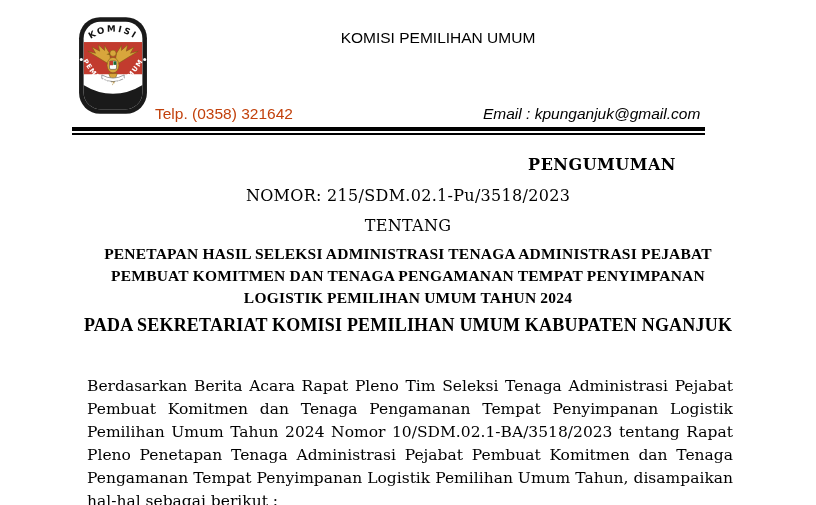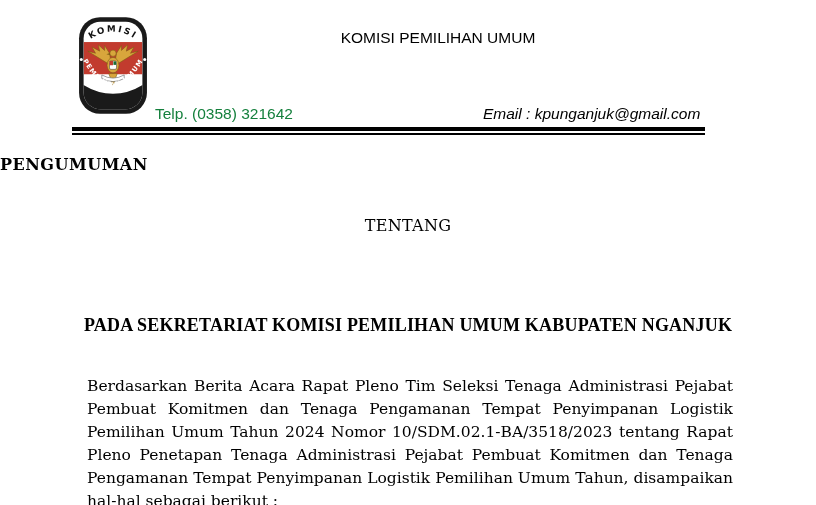--- a/index.html
+++ b/index.html
@@ -28,21 +28,21 @@
     font-family: "Liberation Sans", sans-serif;
     font-size: 15.5px;
     line-height: 22px;
     color: #000;
     margin-left: 30px;
   }
   .contact-phone {
     position: absolute;
     left: 155px; top: 105px;
     font-size: 15.5px;
-    color: #15803d;
+    color: #c2410c;
   }
   .contact-email {
     position: absolute;
     left: 483px; top: 105px;
     font-size: 15.5px;
     color: #000;
     font-style: italic;
   }
   .head-rule {
     position: absolute;
@@ -51,21 +51,21 @@
     height: 8px;
     border-top: 4px solid #000;
     border-bottom: 2px solid #000;
   }
 
   
   .doc-heading {
     position: absolute;
     left: 0; top: 155px;
     width: 676px;
-    text-align: left;
+    text-align: right;
     font-family: "DejaVu Serif", serif;
     font-weight: bold;
     font-size: 16px;
     letter-spacing: 0.5px;
   }
   .doc-number {
     position: absolute;
     left: 0; top: 186px;
     width: 816px;
     text-align: center;
@@ -177,17 +177,19 @@
   <div class="org-block">
     <div>KOMISI PEMILIHAN UMUM</div>
   </div>
 
   <div class="contact-phone">Telp. (0358) 321642</div>
   <div class="contact-email">Email : kpunganjuk@gmail.com</div>
 
   <div class="head-rule"></div>
 
   <div class="doc-heading">PENGUMUMAN</div>
+  <div class="doc-number">NOMOR: 215/SDM.02.1-Pu/3518/2023</div>
   <div class="doc-about">TENTANG</div>
+  <div class="doc-title">PENETAPAN HASIL SELEKSI ADMINISTRASI TENAGA ADMINISTRASI PEJABAT PEMBUAT KOMITMEN DAN TENAGA PENGAMANAN TEMPAT PENYIMPANAN LOGISTIK PEMILIHAN UMUM TAHUN 2024</div>
   <div class="doc-subtitle">PADA SEKRETARIAT KOMISI PEMILIHAN UMUM KABUPATEN NGANJUK</div>
   <div class="doc-paragraph">Berdasarkan Berita Acara Rapat Pleno Tim Seleksi Tenaga Administrasi Pejabat Pembuat Komitmen dan Tenaga Pengamanan Tempat Penyimpanan Logistik Pemilihan Umum Tahun 2024 Nomor 10/SDM.02.1-BA/3518/2023 tentang Rapat Pleno Penetapan Tenaga Administrasi Pejabat Pembuat Komitmen dan Tenaga Pengamanan Tempat Penyimpanan Logistik Pemilihan Umum Tahun, disampaikan hal-hal sebagai berikut :</div>
 
 </div>
 
 </body></html>

